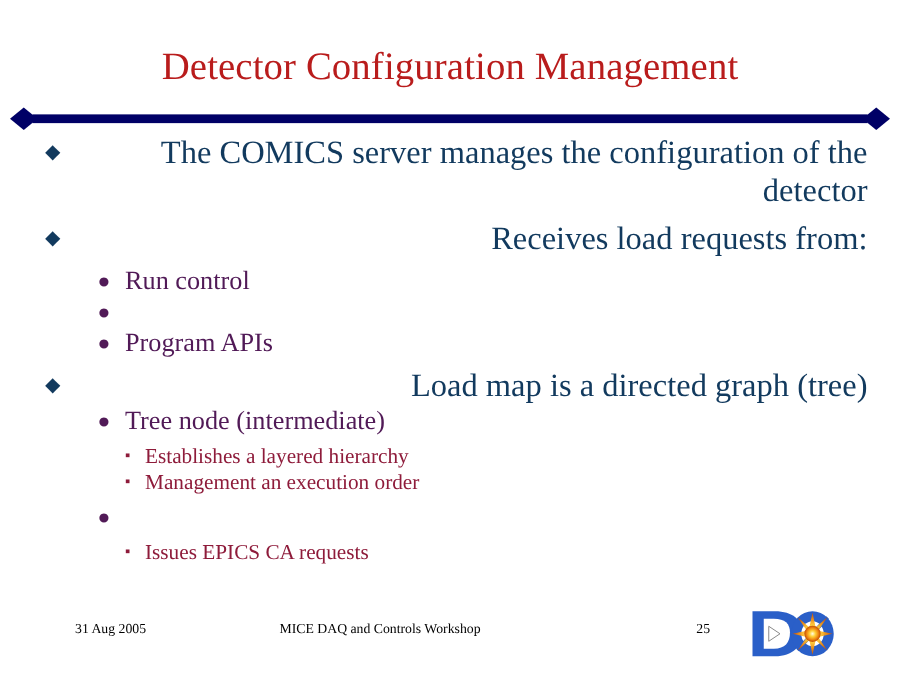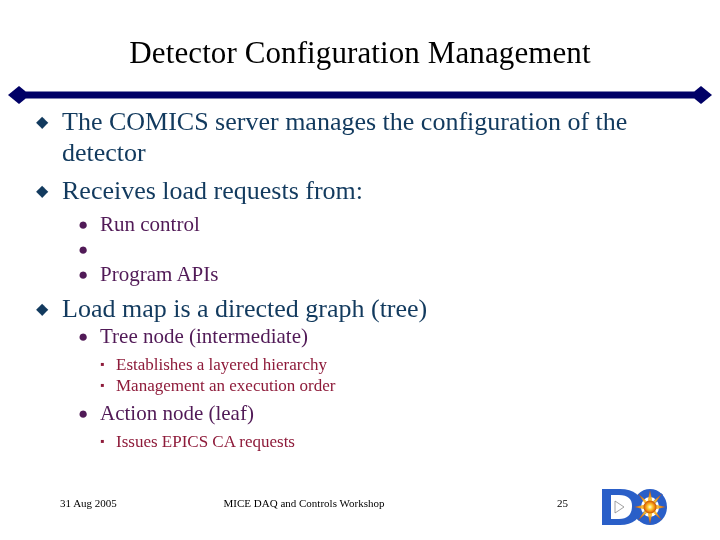--- a/index.html
+++ b/index.html
@@ -24,21 +24,21 @@
 
   
   .slide-title {
     position: absolute;
     top: 34px;
     left: 0;
     width: 720px;
     text-align: center;
     font-size: 31px;
     line-height: 38px;
-    color: #000000;
+    color: #b91c1c;
     font-family: "Liberation Serif", "DejaVu Serif", serif;
     letter-spacing: 0.1px;
     white-space: nowrap;
   }
 
   
   .divider {
     position: absolute;
     top: 85px;
     left: 8px;
@@ -71,20 +71,21 @@
     width: 26px;
     flex: 0 0 26px;
     font-size: 16px;
     line-height: 31px;
     color: #123a5e;
     text-align: left;
   }
   .lvl1 .txt {
     flex: 1 1 auto;
     padding-right: 26px;
+    text-align: right;
   }
 
   
   .lvl2 {
     color: #511a57;
     font-size: 21px;
     line-height: 25px;
     padding-left: 78px;
   }
   .lvl2 .marker {
@@ -221,21 +222,20 @@
 
     <div class="row lvl3">
       <span class="marker">▪</span>
       <span class="txt">Management an execution order</span>
     </div>
 
     <div class="sp-3"></div>
 
     <div class="row lvl2">
       <span class="marker">●</span>
-      <span class="txt">Action node (leaf)</span>
     </div>
 
     <div class="sp-3"></div>
 
     <div class="row lvl3">
       <span class="marker">▪</span>
       <span class="txt">Issues EPICS CA requests</span>
     </div>
 
   </div>

